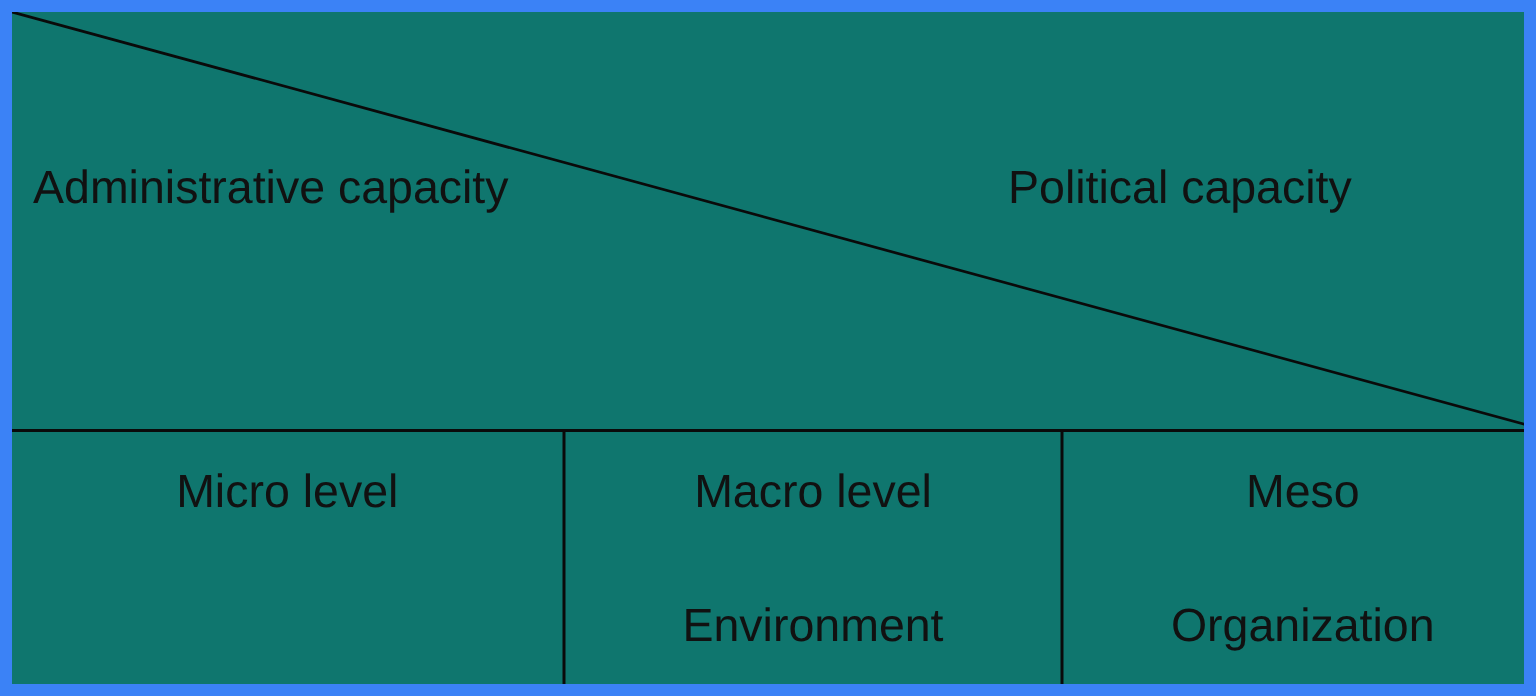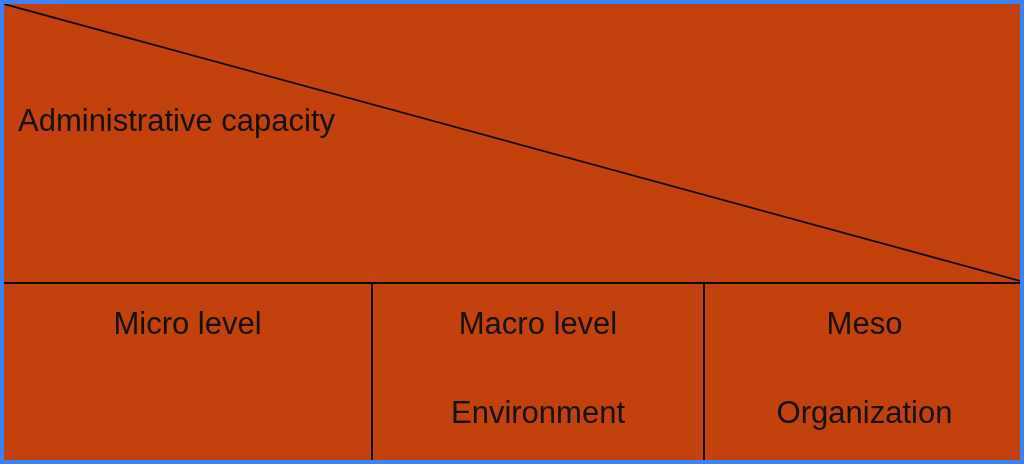--- a/index.html
+++ b/index.html
@@ -5,22 +5,22 @@
   html, body {
     margin: 0;
     padding: 0;
     background: #ffffff;
   }
   #figure {
     position: relative;
     width: 1024px;
     height: 464px;
     box-sizing: border-box;
-    background: #c2410c;
-    border: 4px solid #3b82f6;
+    background: #0f766e;
+    border: 8px solid #3b82f6;
     font-family: "Liberation Sans", "DejaVu Sans", sans-serif;
     color: #111111;
     overflow: hidden;
   }
   #diagonal-svg {
     position: absolute;
     left: 0;
     top: 0;
     width: 1020px;
     height: 460px;
@@ -71,20 +71,21 @@
 <body>
 
 <div id="figure">
 
   <svg id="diagonal-svg" viewBox="0 0 1020 460" aria-hidden="true">
     <line x1="0" y1="0" x2="1020" y2="278" stroke="#0a0a0a" stroke-width="1.8"></line>
   </svg>
 
   <div class="capacity-label admin">Administrative capacity</div>
 
+  <div class="capacity-label political">Political capacity</div>
 
   <div class="bottom-row">
 
     <div class="level-cell c0">
       <div class="cell-line level-name">Micro level</div>
     </div>
 
     <div class="level-cell c2">
       <div class="cell-line level-name">Macro level</div>
       <div class="cell-line entity-name">Environment</div>

